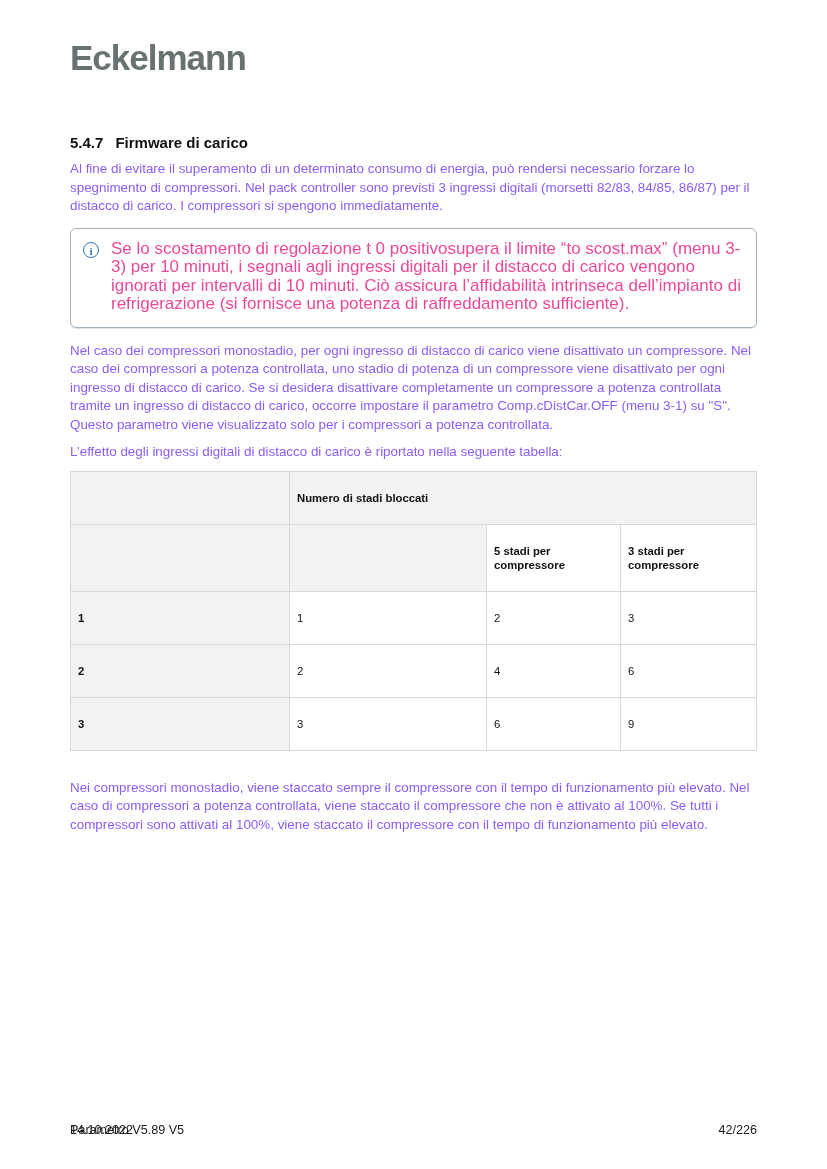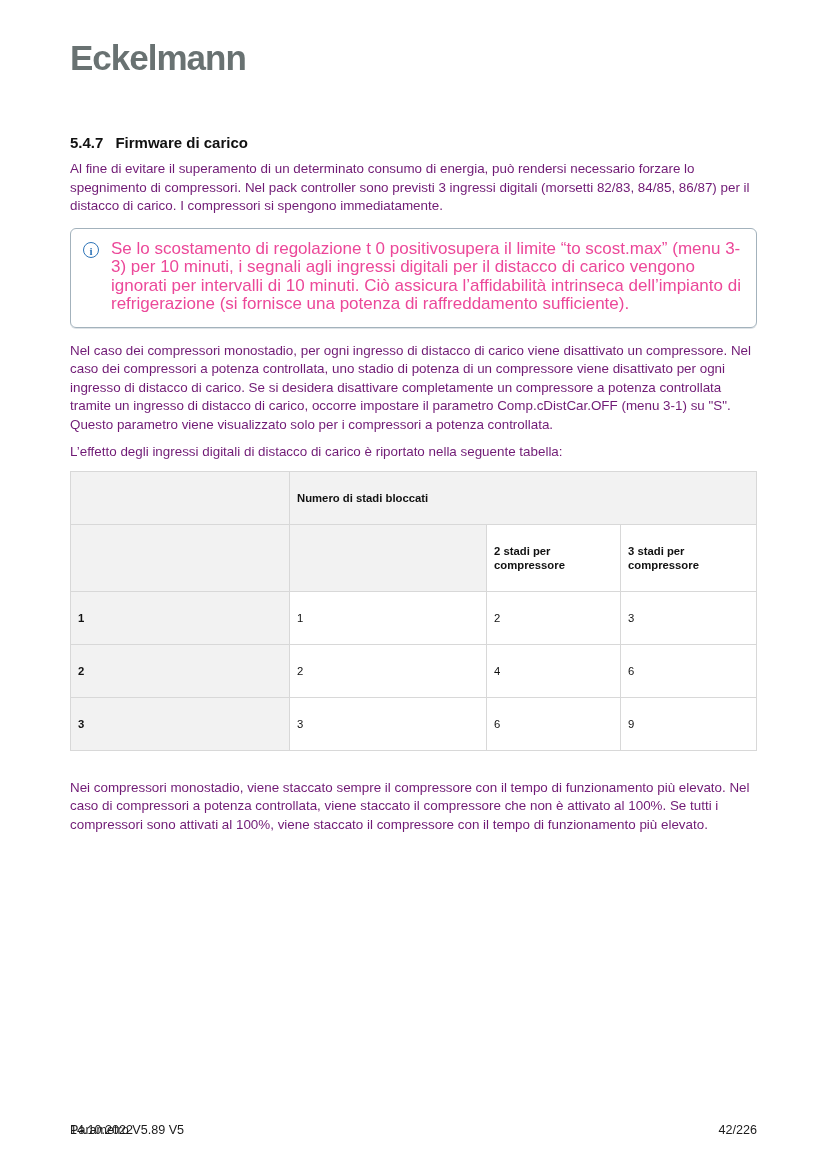--- a/index.html
+++ b/index.html
@@ -33,21 +33,21 @@
     margin-top: 59px;
     font-size: 15px;
     font-weight: bold;
     color: #111;
   }
   .heading .num { margin-right: 12px; }
   p.body-text {
     margin-top: 9px;
     font-size: 13.4px;
     line-height: 18.5px;
-    color: #701a75;
+    color: #8b5cf6;
   }
   .note-box {
     margin-top: 12px;
     border: 1px solid #a3b2bc;
     border-radius: 6px;
     padding: 11px 14px 13px 12px;
     display: flex;
     align-items: flex-start;
     box-shadow: 0 1px 0 rgba(160,175,185,0.35);
   }
@@ -135,21 +135,21 @@
           <col class="c4">
       </colgroup>
       <tbody>
           <tr>
         <td class="hdr"></td>
         <td class="hdr" colspan="3">Numero di stadi bloccati</td>
       </tr>
       <tr>
         <td class="hdr"></td>
         <td class="hdr"></td>
-        <td class="subhdr">2 stadi per compressore</td>
+        <td class="subhdr">5 stadi per compressore</td>
         <td class="subhdr">3 stadi per compressore</td>
       </tr>
       <tr>
         <td class="rowlabel">1</td>
         <td class="val">1</td>
         <td class="val">2</td>
         <td class="val">3</td>
       </tr>
       <tr>
         <td class="rowlabel">2</td>

